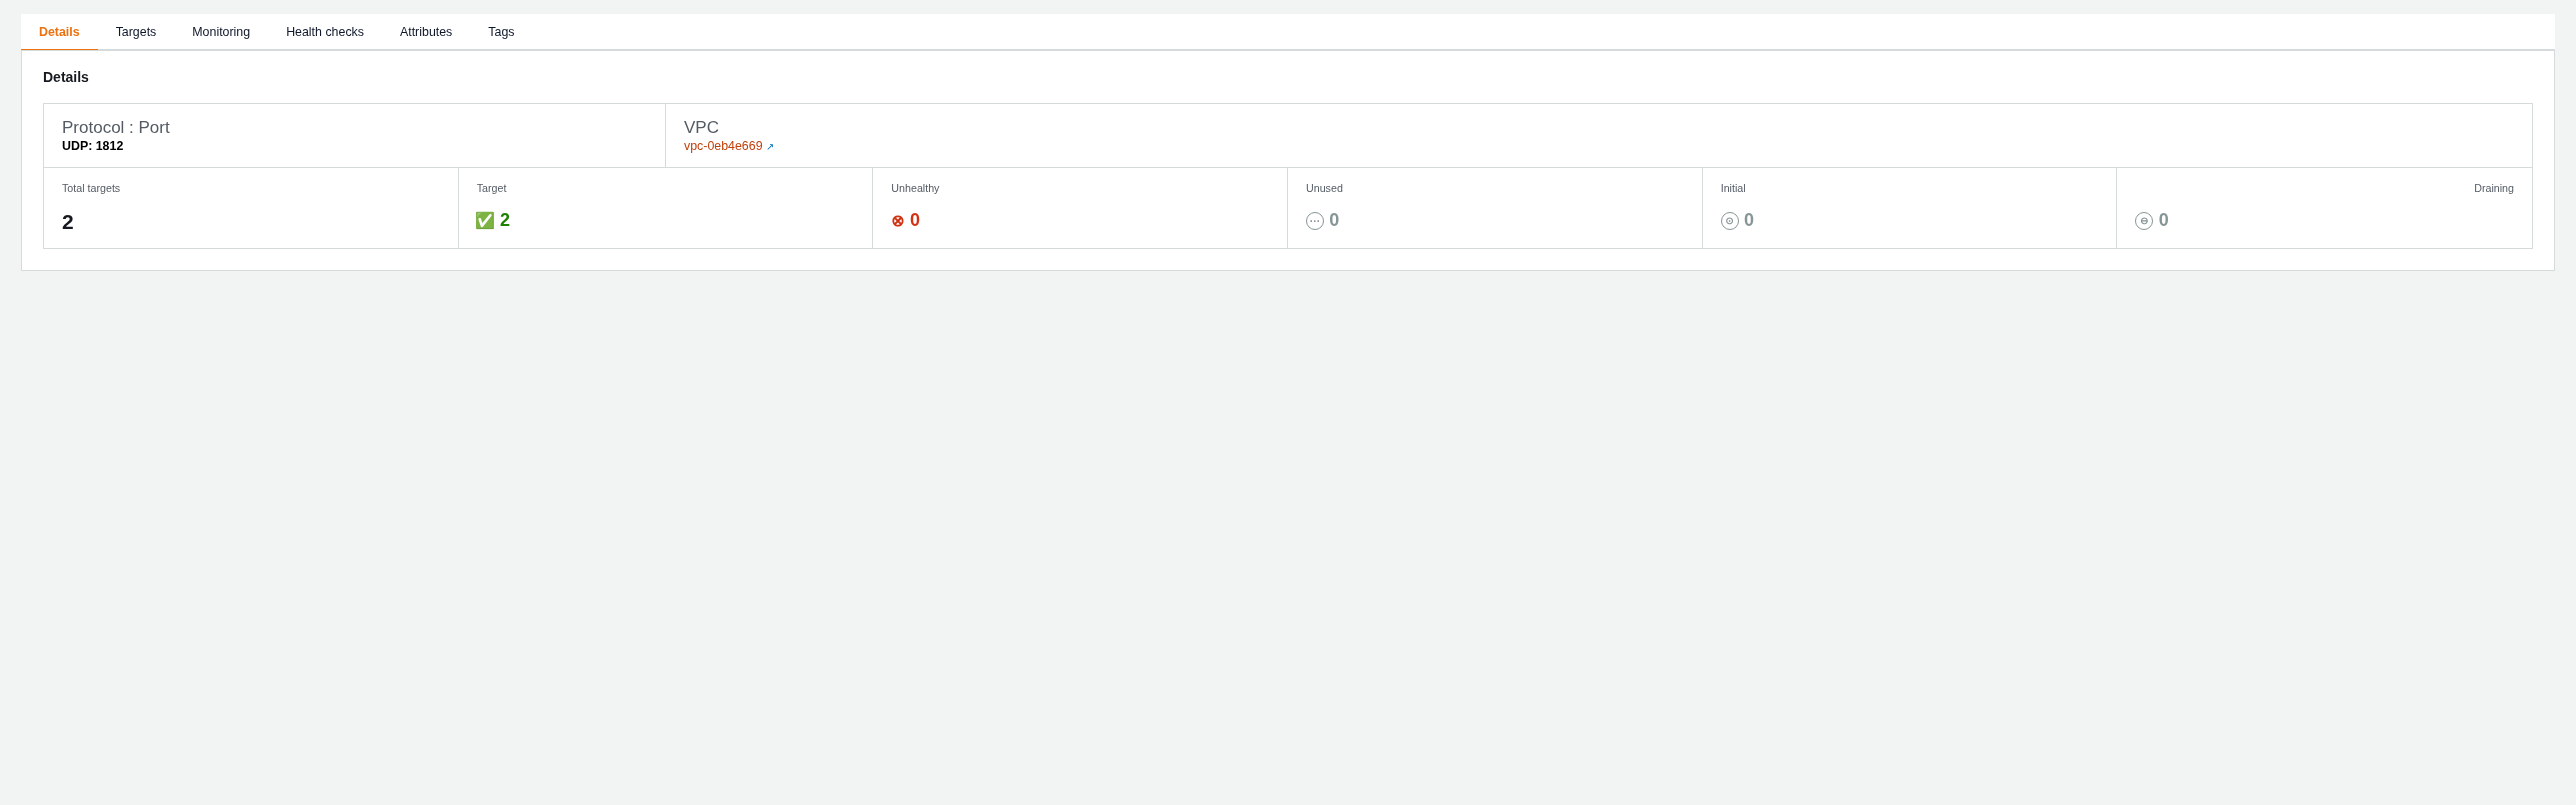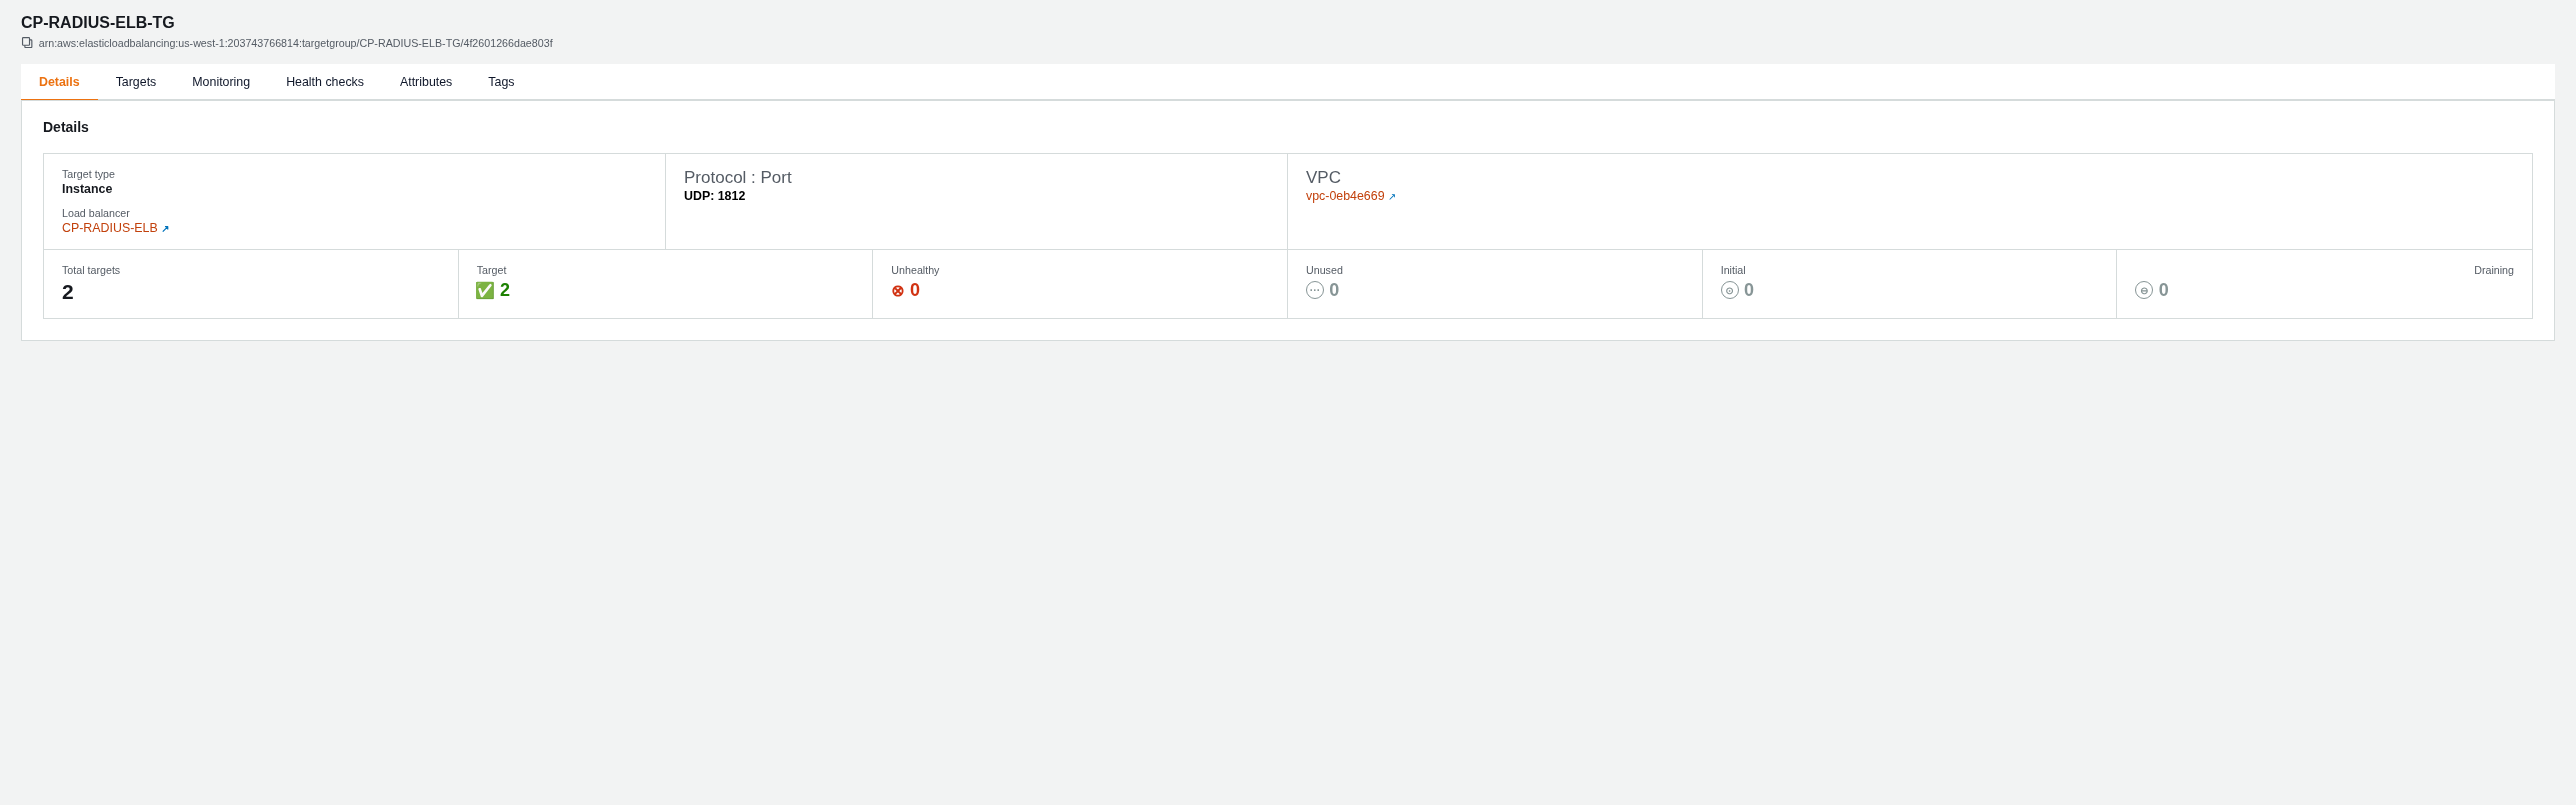--- a/index.html
+++ b/index.html
@@ -104,21 +104,21 @@
       padding: 14px 18px;
       border-right: 0.9px solid #d5dbdb;
     }
     .bottom-cell:last-child {
       border-right: none;
       text-align: right;
     }
     .stat-label {
       font-size: 10.7px;
       color: #545b64;
-      margin-bottom: 4px;
+      margin-bottom: 16px;
     }
     .stat-value {
       font-size: 21px;
       font-weight: 700;
       color: #16191f;
       display: flex;
       align-items: center;
       gap: 5.3px;
     }
     .stat-value.small {
@@ -171,61 +171,36 @@
     }
     .header-area {
       background: #fff;
       padding: 14px 21px 0;
     }
   </style>
 </head>
 <body>
 
 <div class="page-container">
-  <div class="header-area" style="background:#f2f3f3; padding:0; margin-bottom:0;">
-    <div class="resource-title">CP-RADIUS-ELB-TG</div>
-    <div class="resource-arn">
-      <span style="cursor:pointer;">
-        <svg width="12.4" height="12.4" viewBox="0 0 16 16" fill="#545b64">
-          <rect x="5" y="5" width="9" height="10" rx="1" stroke="#545b64" stroke-width="1.5" fill="none"></rect>
-          <rect x="2" y="2" width="9" height="10" rx="1" stroke="#545b64" stroke-width="1.5" fill="none" style="fill:#f2f3f3"></rect>
-        </svg>
-      </span>
-      <span>arn:aws:elasticloadbalancing:us-west-1:203743766814:targetgroup/CP-RADIUS-ELB-TG/4f2601266dae803f</span>
-    </div>
-  </div>
 
   <div style="background:#fff; border-bottom: 0.9px solid #d5dbdb;">
     <div class="tabs-bar">
       <div class="tab-item active">Details</div>
       <div class="tab-item">Targets</div>
       <div class="tab-item">Monitoring</div>
       <div class="tab-item">Health checks</div>
       <div class="tab-item">Attributes</div>
       <div class="tab-item">Tags</div>
     </div>
   </div>
 
   <div class="panel">
     <div class="panel-title">Details</div>
 
     <div class="top-row">
-      <div class="two-row-cell">
-        <div>
-          <div class="sub-label">Target type</div>
-          <div class="sub-value">Instance</div>
-        </div>
-        <div>
-          <div class="sub-label">Load balancer</div>
-          <div class="sub-value">
-            <span class="detail-value link">CP-RADIUS-ELB</span>
-            <span class="ext-link-icon" style="color:#0073bb;"> ↗</span>
-          </div>
-        </div>
-      </div>
       <div class="top-cell">
         <div class="detail-label">Protocol : Port</div>
         <div class="detail-value">UDP: 1812</div>
       </div>
       <div class="top-cell">
         <div class="detail-label">VPC</div>
         <div>
           <span class="detail-value link">vpc-0eb4e669</span>
           <span class="ext-link-icon" style="color:#0073bb;"> ↗</span>
         </div>

